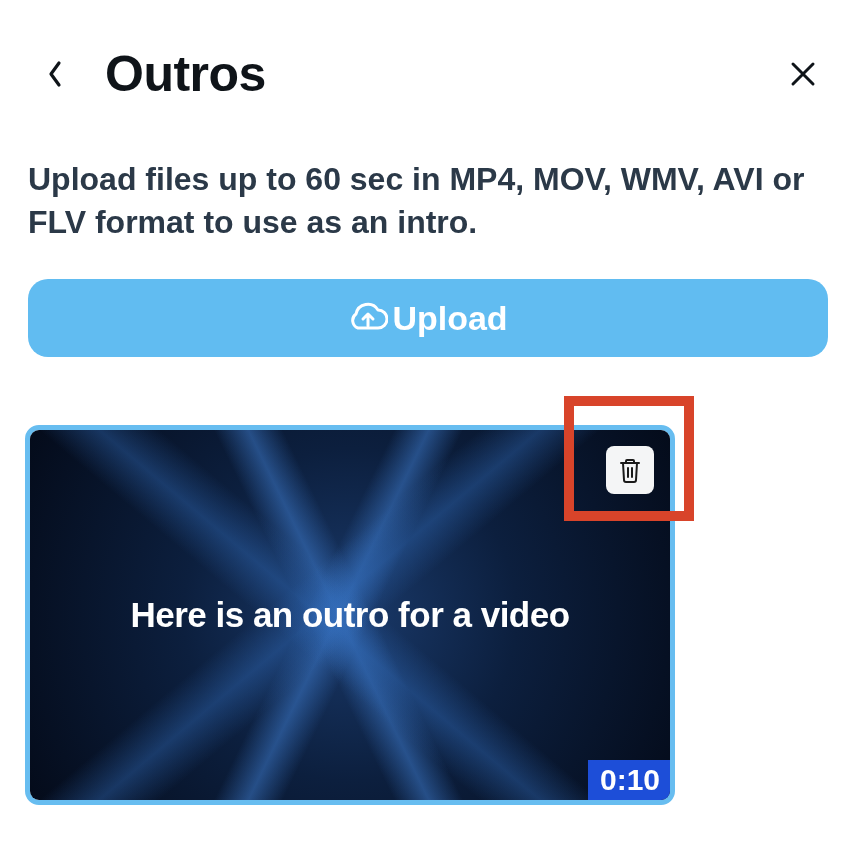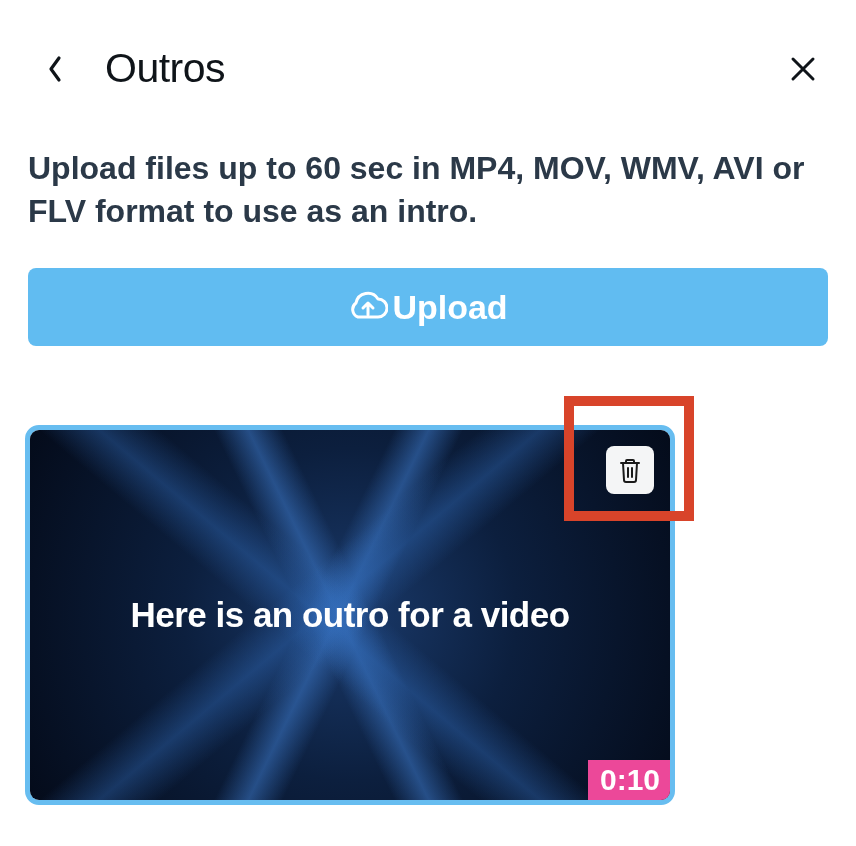--- a/index.html
+++ b/index.html
@@ -31,22 +31,22 @@
       align-items: center;
       justify-content: center;
       width: 30px;
       height: 30px;
     }
     .back-btn svg {
       width: 16px;
       height: 28px;
     }
     .title {
-      font-size: 41px;
-      font-weight: 400;
+      font-size: 50px;
+      font-weight: 700;
       color: #0f1419;
       letter-spacing: -0.5px;
     }
     .close-btn {
       cursor: pointer;
       display: flex;
       align-items: center;
       justify-content: center;
       width: 36px;
       height: 36px;
@@ -58,21 +58,21 @@
     .description {
       padding: 55px 30px 0 28px;
       font-size: 32px;
       color: #2b3948;
       line-height: 1.35;
       font-weight: 700;
     }
     .upload-btn {
       margin: 35px 28px 0 28px;
       background: #61bcf1;
-      border-radius: 8px;
+      border-radius: 20px;
       height: 78px;
       display: flex;
       align-items: center;
       justify-content: center;
       gap: 4px;
       cursor: pointer;
     }
     .upload-btn svg {
       width: 40px;
       height: 40px;
@@ -140,21 +140,21 @@
       z-index: 2;
     }
     .delete-btn svg {
       width: 28px;
       height: 28px;
     }
     .duration-badge {
       position: absolute;
       right: 0;
       bottom: 0;
-      background: #ec4899;
+      background: #1d4ed8;
       color: #fff;
       font-size: 30px;
       font-weight: 700;
       padding: 3px 10px 3px 12px;
       z-index: 2;
     }
     .highlight-box {
       position: absolute;
       left: 564px;
       top: 396px;

